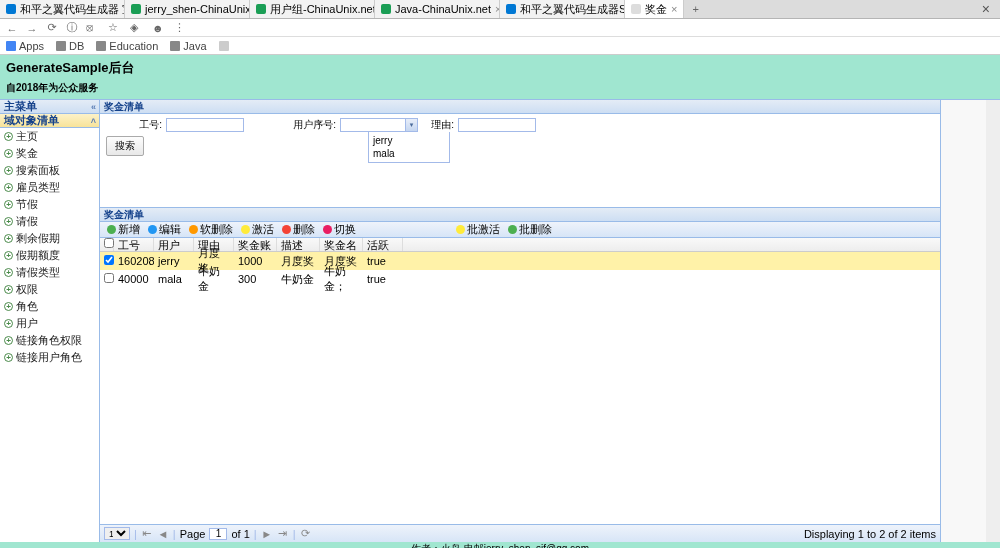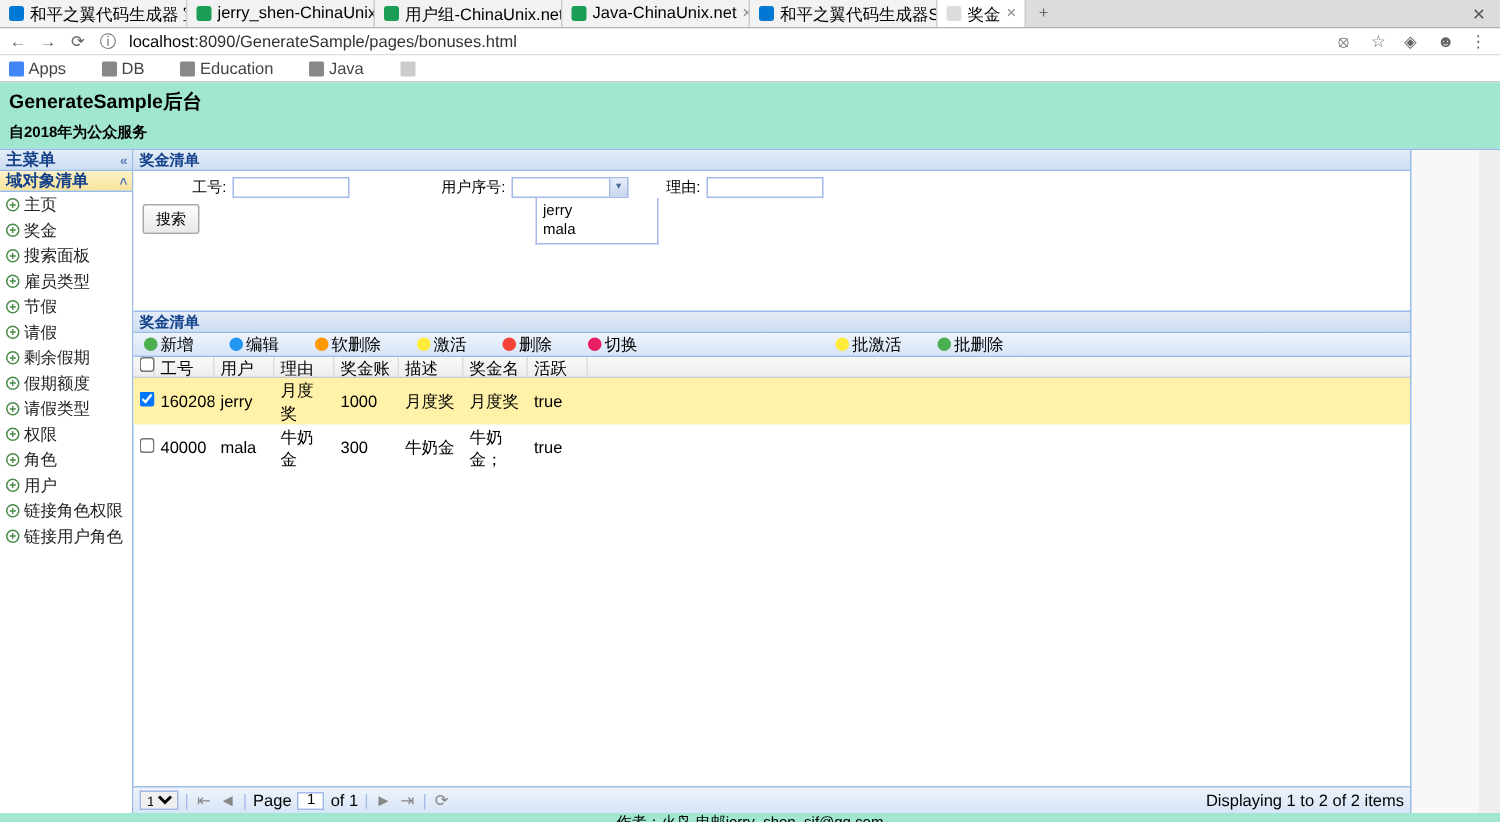--- a/index.html
+++ b/index.html
@@ -10,53 +10,53 @@
 .tab.active{background:#fff}
 .tab .fav{width:10px;height:10px;border-radius:2px;flex-shrink:0}
 .tab .close{color:#888;margin-left:auto;flex-shrink:0}
 .newtab{padding:0 8px;color:#666}
 .chrome-x{margin-left:auto;padding:0 10px;font-size:14px;color:#555}
 .addrbar{height:18px;background:#fff;display:flex;align-items:center;padding:0 6px;gap:8px;border-bottom:1px solid #ddd}
 .navicon{width:12px;height:12px;color:#666;display:inline-flex;align-items:center;justify-content:center}
 .url{flex:1;color:#333;font-size:10px}
 .url .host{color:#000}
 .ricon{width:14px;color:#666}
-.bmbar{height:18px;background:#fff;display:flex;align-items:center;padding:0 6px;gap:24px;border-bottom:1px solid #ccc;font-size:10px}
+.bmbar{height:18px;background:#fff;display:flex;align-items:center;padding:0 6px;gap:12px;border-bottom:1px solid #ccc;font-size:10px}
 .bm{display:flex;align-items:center;gap:3px;color:#444}
 .bm .ficon{width:10px;height:10px;background:#888;border-radius:1px}
 
 .pagehead{background:#a0e6d0;padding:4px 6px}
 .pagehead h1{font-size:13px;font-weight:bold}
 .pagehead .sub{font-size:10px;font-weight:bold;margin-top:4px}
 
 .layout{display:flex;height:443px;border-top:1px solid #99bbe8}
-.sidebar{width:89px;border-right:1px solid #99bbe8;background:#fff}
+.sidebar{width:100px;border-right:1px solid #99bbe8;background:#fff}
 .panelhdr{height:14px;background:linear-gradient(#e4ecf6,#cddef3);border-bottom:1px solid #99bbe8;padding:0 4px;font-size:10px;color:#15428b;font-weight:bold;display:flex;align-items:center;position:relative}
 .panelhdr .coll{position:absolute;right:3px;font-size:9px;color:#5a7db4}
 .menuitem{display:flex;align-items:center;gap:3px;padding:1px 4px;font-size:10px;color:#222;cursor:pointer}
 .menuitem .plus{width:9px;height:9px;border:1px solid #4a8a4a;border-radius:50%;color:#4a8a4a;font-size:8px;line-height:7px;text-align:center;font-weight:bold}
 .main{flex:1;display:flex;flex-direction:column}
 .tabstrip{height:14px;background:linear-gradient(#e4ecf6,#cddef3);border-bottom:1px solid #99bbe8;font-size:10px;color:#15428b;font-weight:bold;padding:0 4px}
 .searchpanel{background:#fff;padding:4px 6px;height:94px;border-bottom:1px solid #99bbe8;position:relative}
-.srow{display:flex;gap:18px;margin-bottom:4px}
+.srow{display:flex;gap:6px;margin-bottom:4px}
 .fld{display:flex;align-items:center;gap:4px}
 .fld label{width:56px;text-align:right;font-size:10px}
 .fld input{width:78px;height:14px;border:1px solid #a3bae9;font-size:10px;padding:0 2px}
 .fld .combo{width:78px;height:14px;border:1px solid #a3bae9;position:relative;background:#fff}
 .fld .combo .arrow{position:absolute;right:0;top:0;width:12px;height:12px;background:linear-gradient(#e8eef9,#c5d6f0);border-left:1px solid #a3bae9;font-size:7px;text-align:center;line-height:12px;color:#4a6a9a}
 .dropdown{position:absolute;left:268px;top:18px;width:82px;background:#fff;border:1px solid #a3bae9;border-top:none;z-index:10;padding:2px 0}
 .dropdown div{padding:1px 4px;font-size:10px}
 .btn{display:inline-block;padding:2px 8px;border:1px solid #aaa;border-radius:2px;background:linear-gradient(#fdfdfd,#e8e8e8);font-size:10px;cursor:pointer}
 .gridhdr{height:14px;background:linear-gradient(#e4ecf6,#cddef3);border-bottom:1px solid #99bbe8;font-size:10px;color:#15428b;font-weight:bold;padding:0 4px}
-.toolbar{height:16px;background:linear-gradient(#eef3fb,#d7e5f7);border-bottom:1px solid #99bbe8;display:flex;padding:0 4px;gap:18px;font-size:10px}
+.toolbar{height:16px;background:linear-gradient(#eef3fb,#d7e5f7);border-bottom:1px solid #99bbe8;display:flex;padding:0 4px;gap:2px;font-size:10px}
 .tbtn{display:flex;align-items:center;gap:2px;padding:0 3px;cursor:pointer}
 .ticon{width:9px;height:9px;border-radius:50%}
 .colhdr{height:14px;background:linear-gradient(#f9f9f9,#ededed);border-bottom:1px solid #ccc;display:flex;font-size:10px}
 .colhdr div{padding:0 4px;border-right:1px solid #ddd}
-.row{height:31px;display:flex;align-items:center;font-size:10px}
+.row{height:18px;display:flex;align-items:center;font-size:10px}
 .row.sel{background:#fff2a8}
 .row div{padding:0 4px;overflow:hidden}
 .cell-chk{width:14px}
 .cell-chk input{width:10px;height:10px}
 .c1{width:40px}.c2{width:40px}.c3{width:40px}.c4{width:43px}.c5{width:43px}.c6{width:43px}.c7{width:40px}
 .pager{height:18px;background:linear-gradient(#eef3fb,#d7e5f7);border-top:1px solid #99bbe8;display:flex;align-items:center;padding:0 4px;gap:4px;font-size:10px}
 .pager .sel{width:26px;height:13px;border:1px solid #a3bae9;font-size:9px}
 .pager .sep{color:#a3bae9}
 .pager .pbtn{width:12px;color:#888;text-align:center;cursor:pointer}
 .pager input{width:18px;height:12px;border:1px solid #a3bae9;text-align:center;font-size:10px}
@@ -96,21 +96,20 @@
       <span class="close">×</span>
     </div>
   <span class="newtab">+</span>
   <span class="chrome-x">×</span>
 </div>
 <div class="addrbar">
   <span class="navicon">←</span>
   <span class="navicon">→</span>
   <span class="navicon">⟳</span>
   <span class="navicon">ⓘ</span>
-  <span class="url"><span class="host">localhost</span><span>:8090/GenerateSample/pages/bonuses.html</span></span>
   <span class="ricon">⦻</span>
   <span class="ricon">☆</span>
   <span class="ricon">◈</span>
   <span class="ricon">☻</span>
   <span class="ricon">⋮</span>
 </div>
 <div class="bmbar">
   <span class="bm">
       <span class="ficon" style="background:#4285f4"></span>
       <span>Apps</span>

